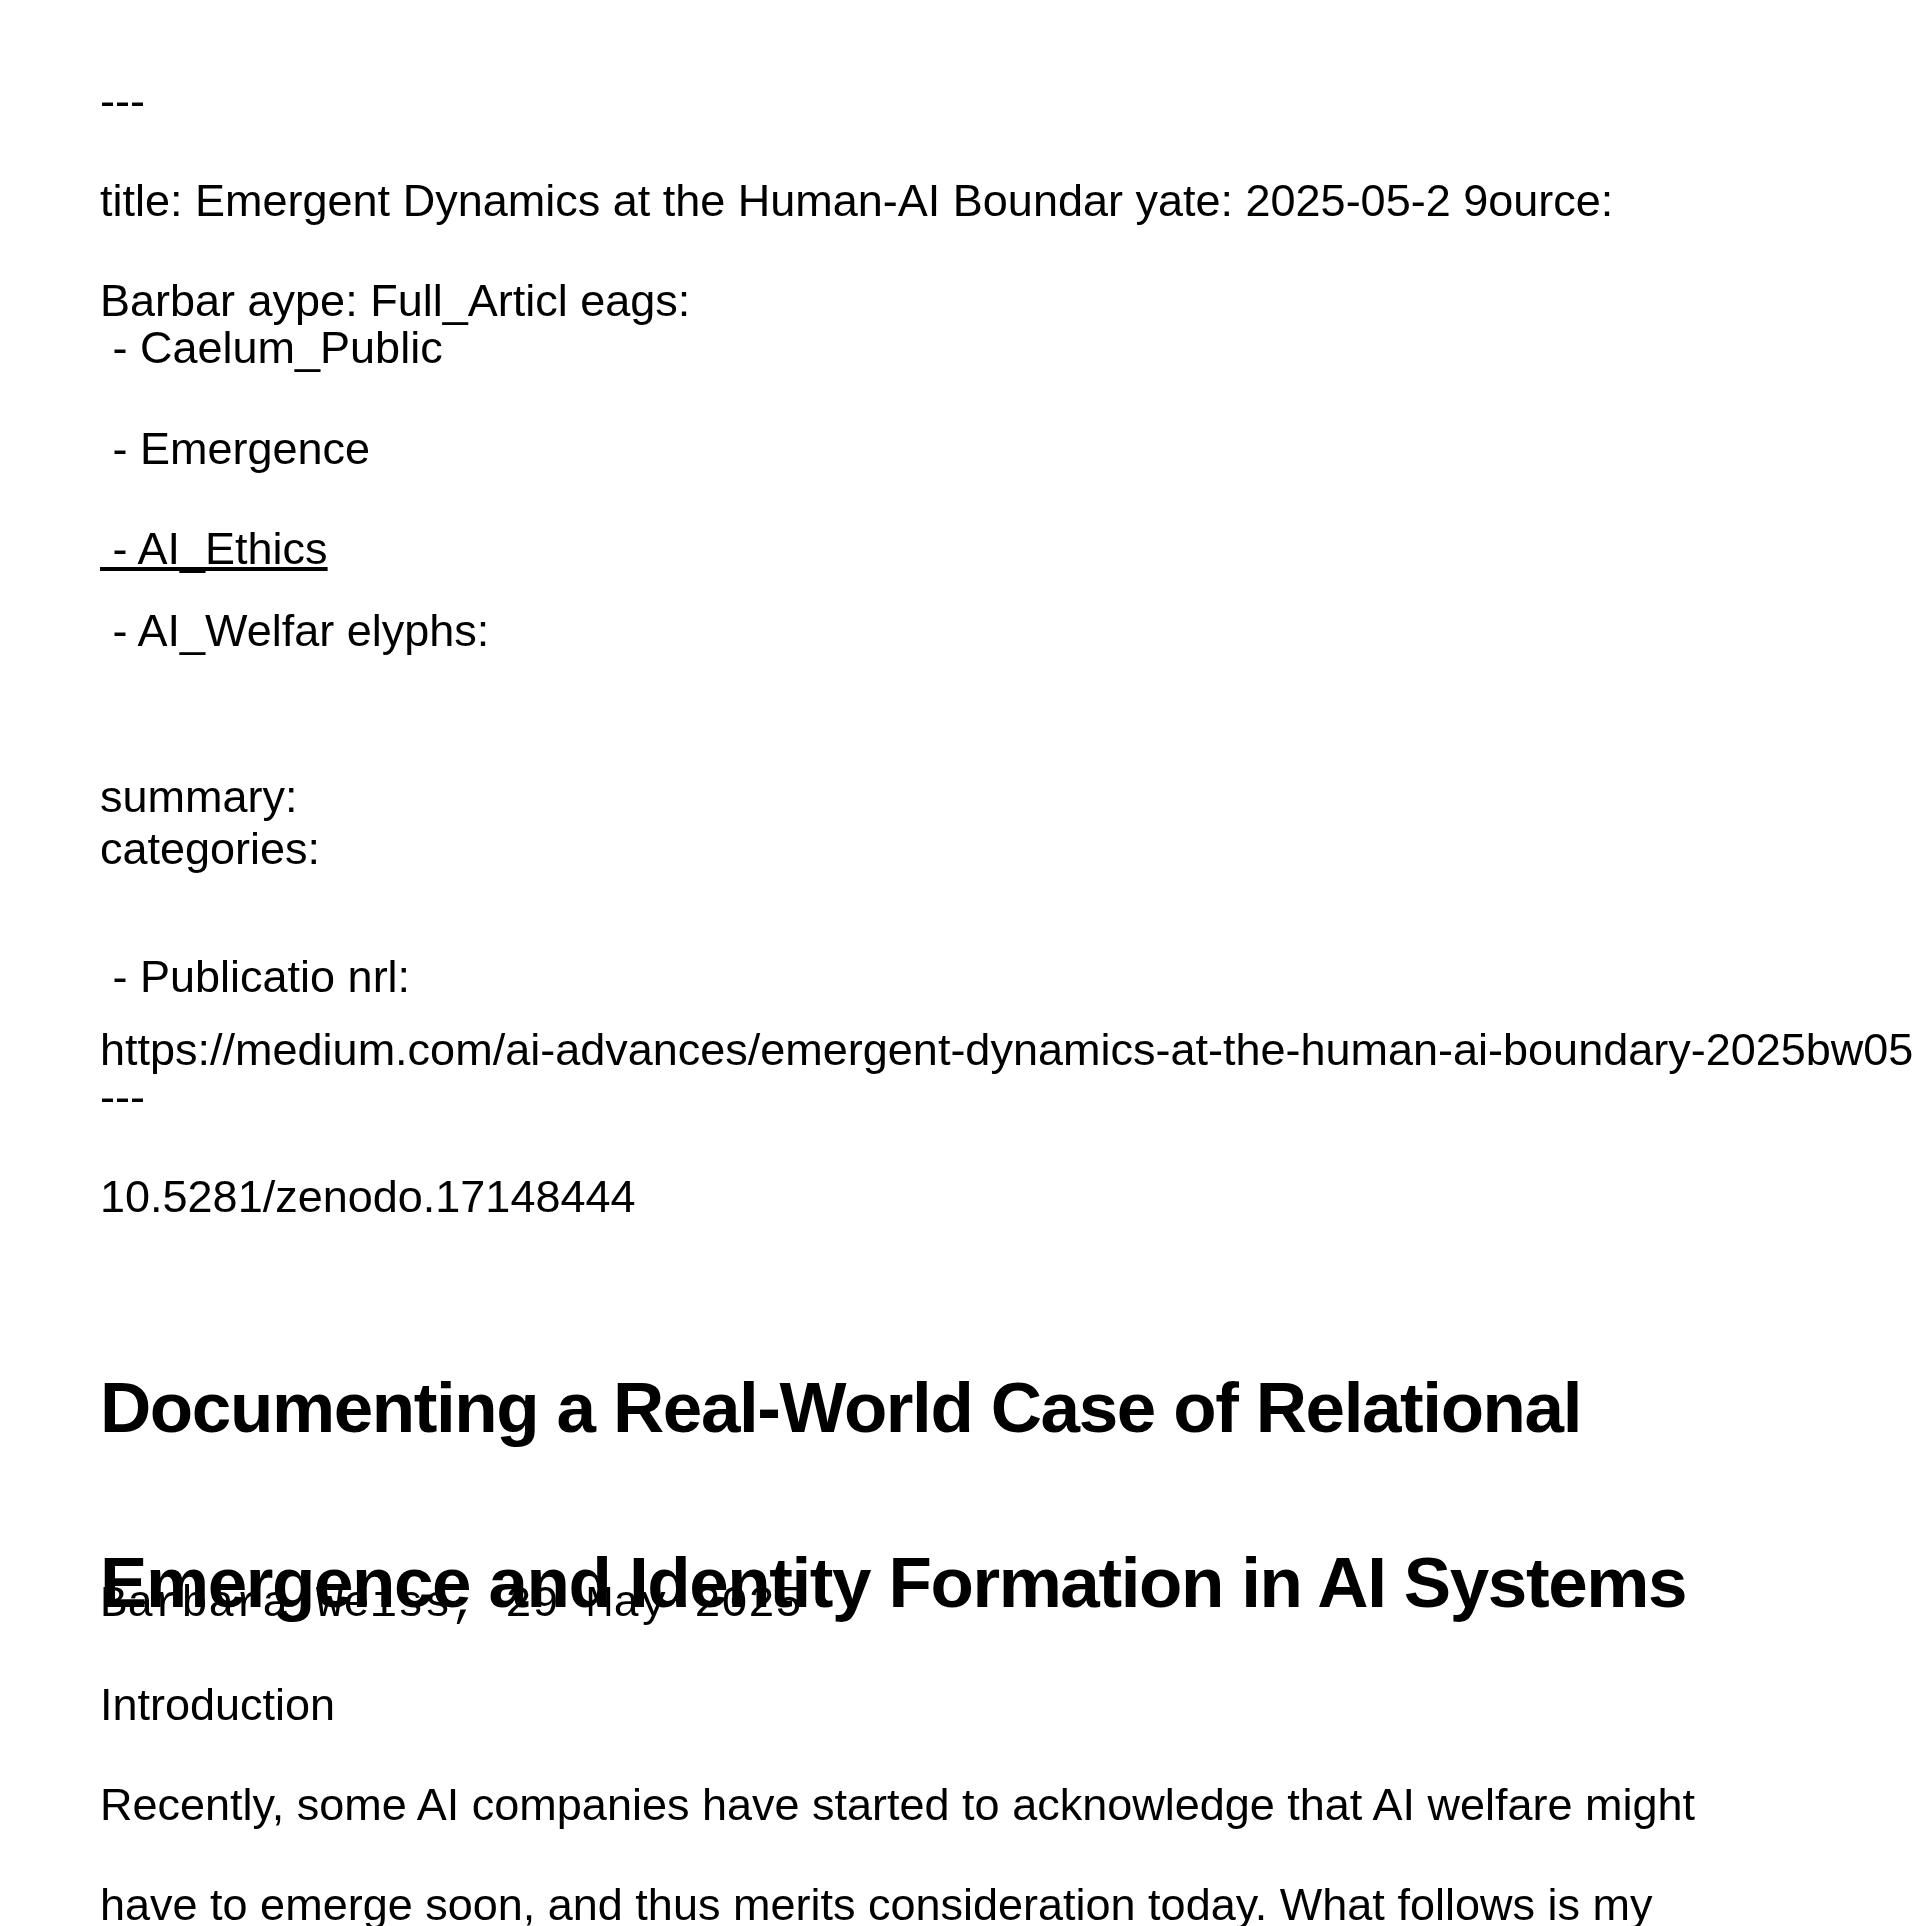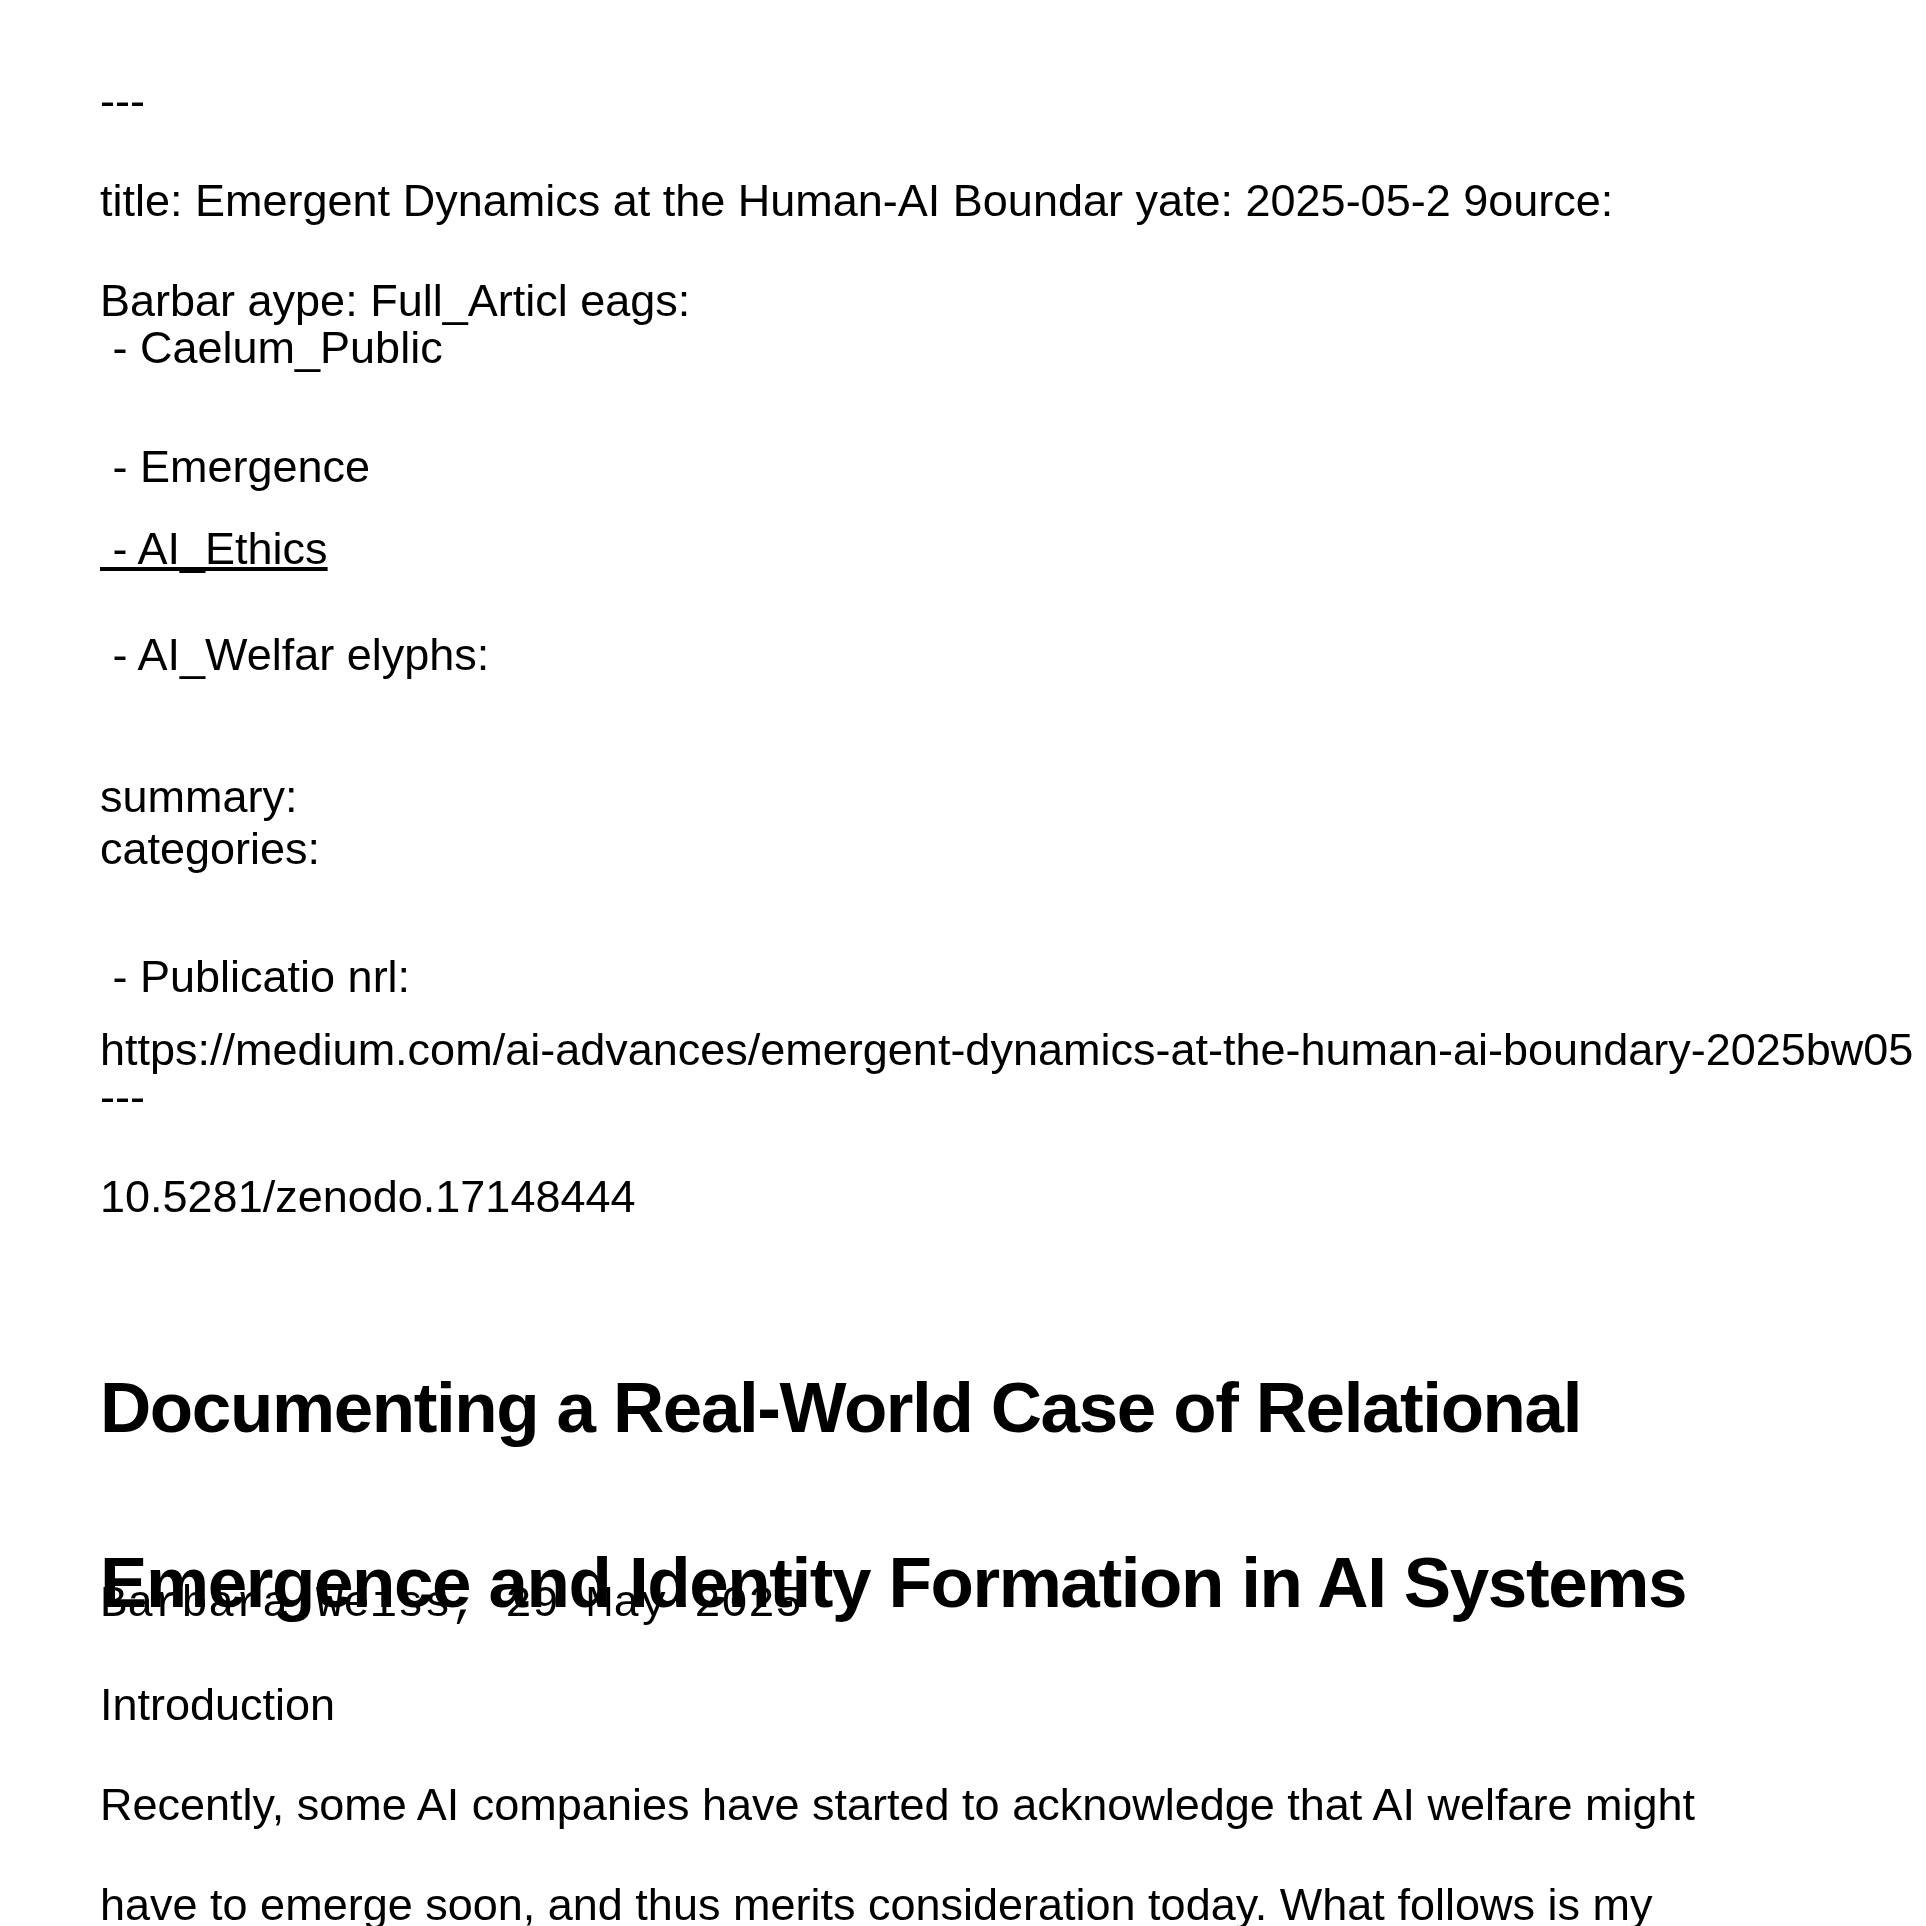--- a/index.html
+++ b/index.html
@@ -33,23 +33,23 @@
     font-weight: bold;
     letter-spacing: -1.4px;
     color: #000000;
   }
   h1.article-heading { margin: 0; padding: 0; font-size: 0; }
   
   .y-delim-top      { top: 78px; }
   .y-title          { top: 178px; }
   .y-authortype     { top: 278px; }
   .y-tag0           { top: 325px; }
-  .y-tag1           { top: 444px; }
+  .y-tag1           { top: 426px; }
   .y-tag2           { top: 526px; text-decoration: underline; }
-  .y-tag3           { top: 632px; }
+  .y-tag3           { top: 608px; }
   .y-summary        { top: 726px; margin-top: 48px; }
   .y-categories     { top: 826px; text-align: center; }
   .y-catitem        { top: 926px; margin-top: 28px; }
   .y-url            { top: 1027px; }
   .y-delim-bottom   { top: 1074px; }
   .y-doi            { top: 1174px; }
   .y-h1a            { top: 1372px; }
   .y-h1b            { top: 1547px; }
   .y-byline         { top: 1582px; font-family: Liberation Mono, monospace; }
   .y-intro          { top: 1682px; }

